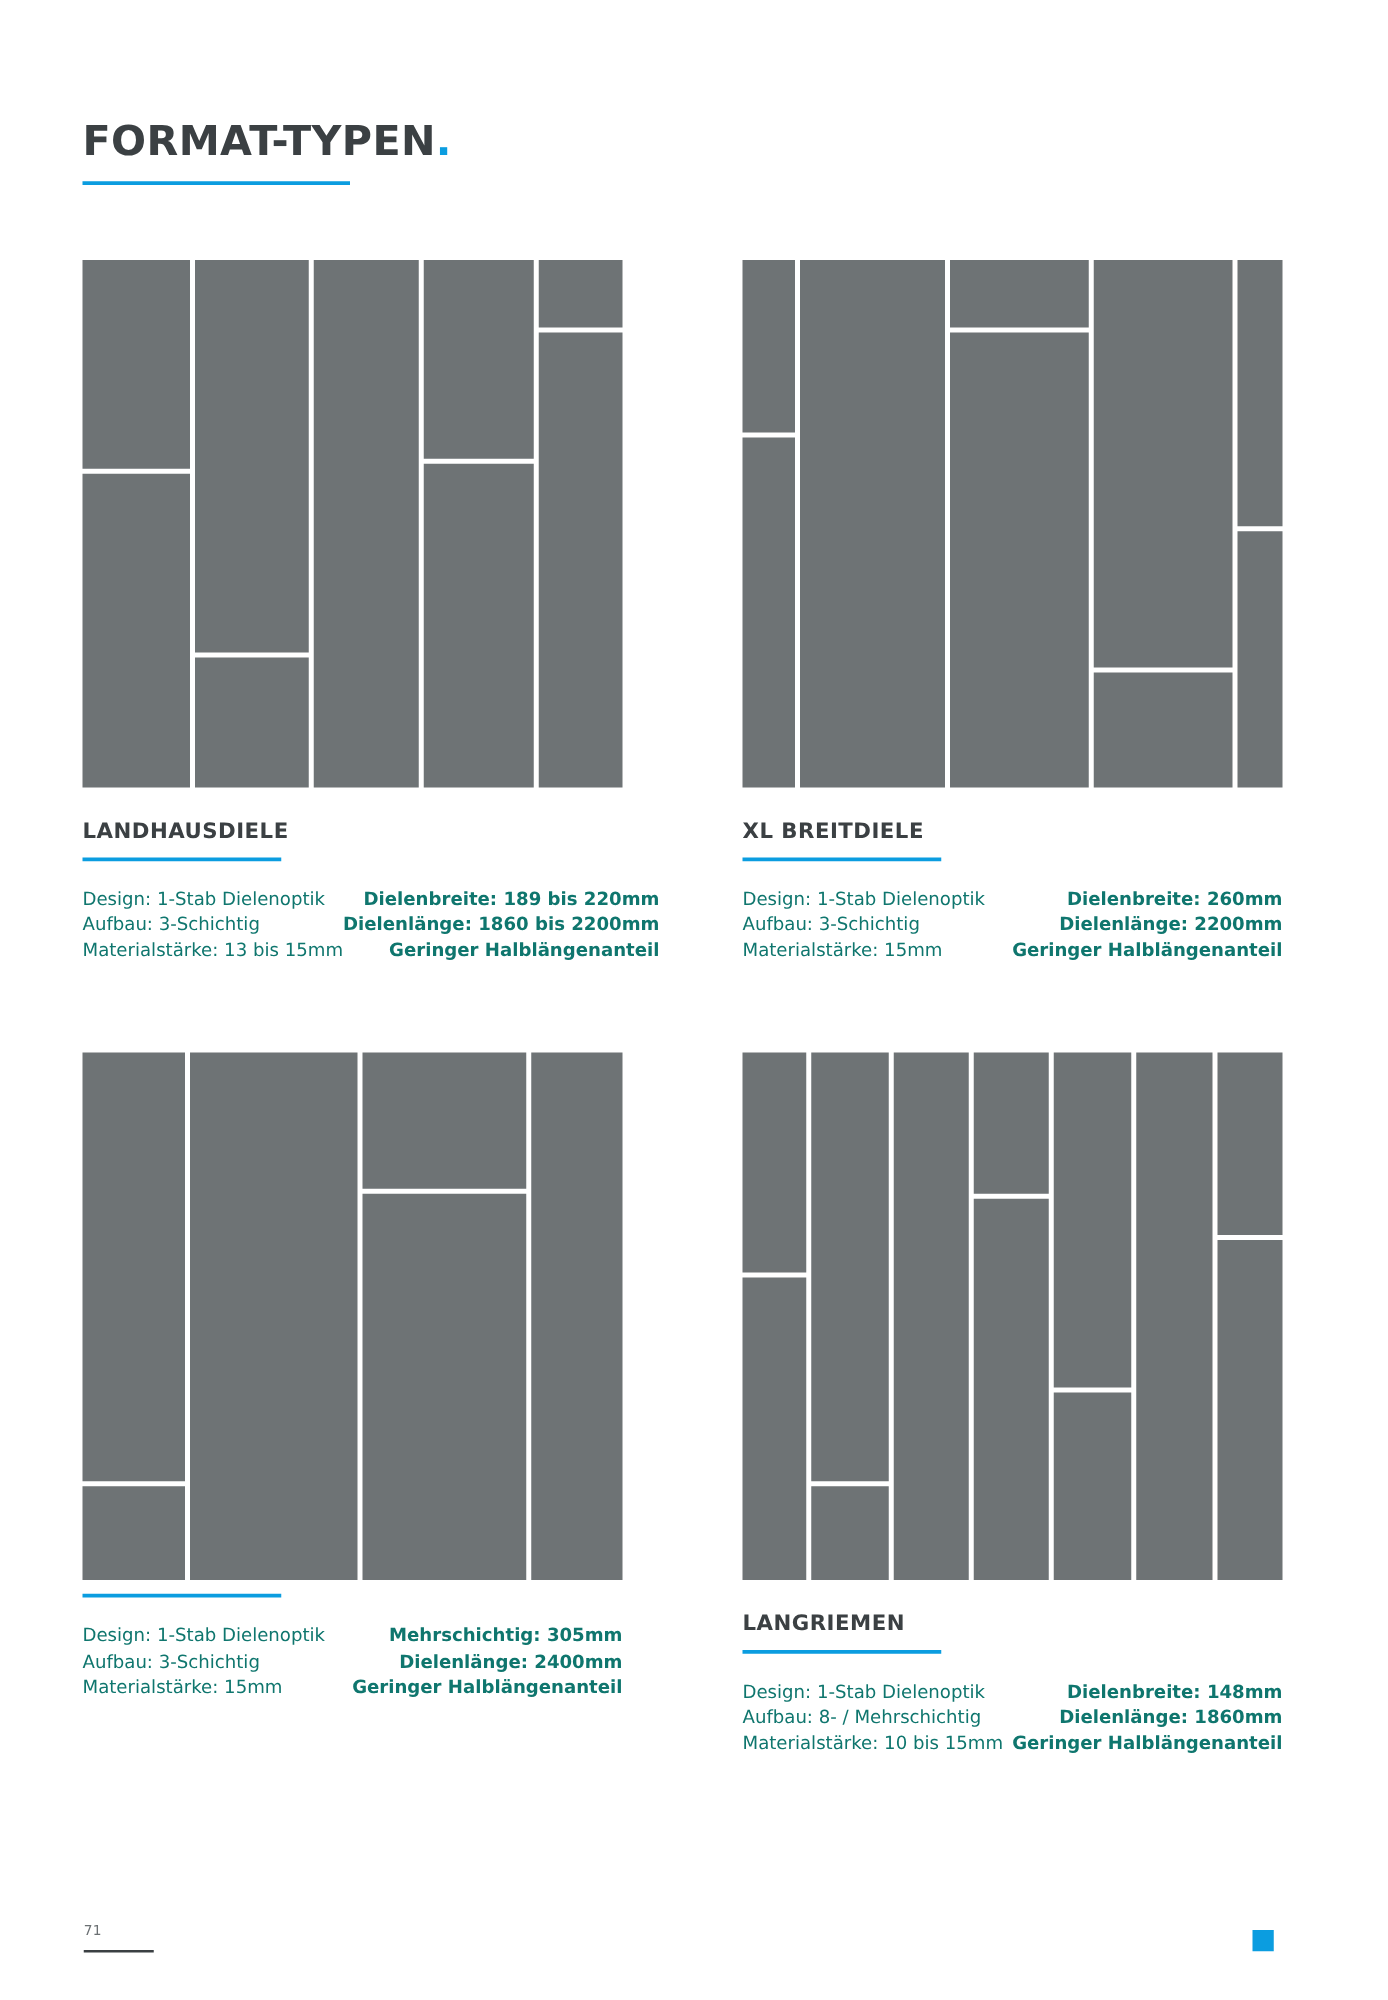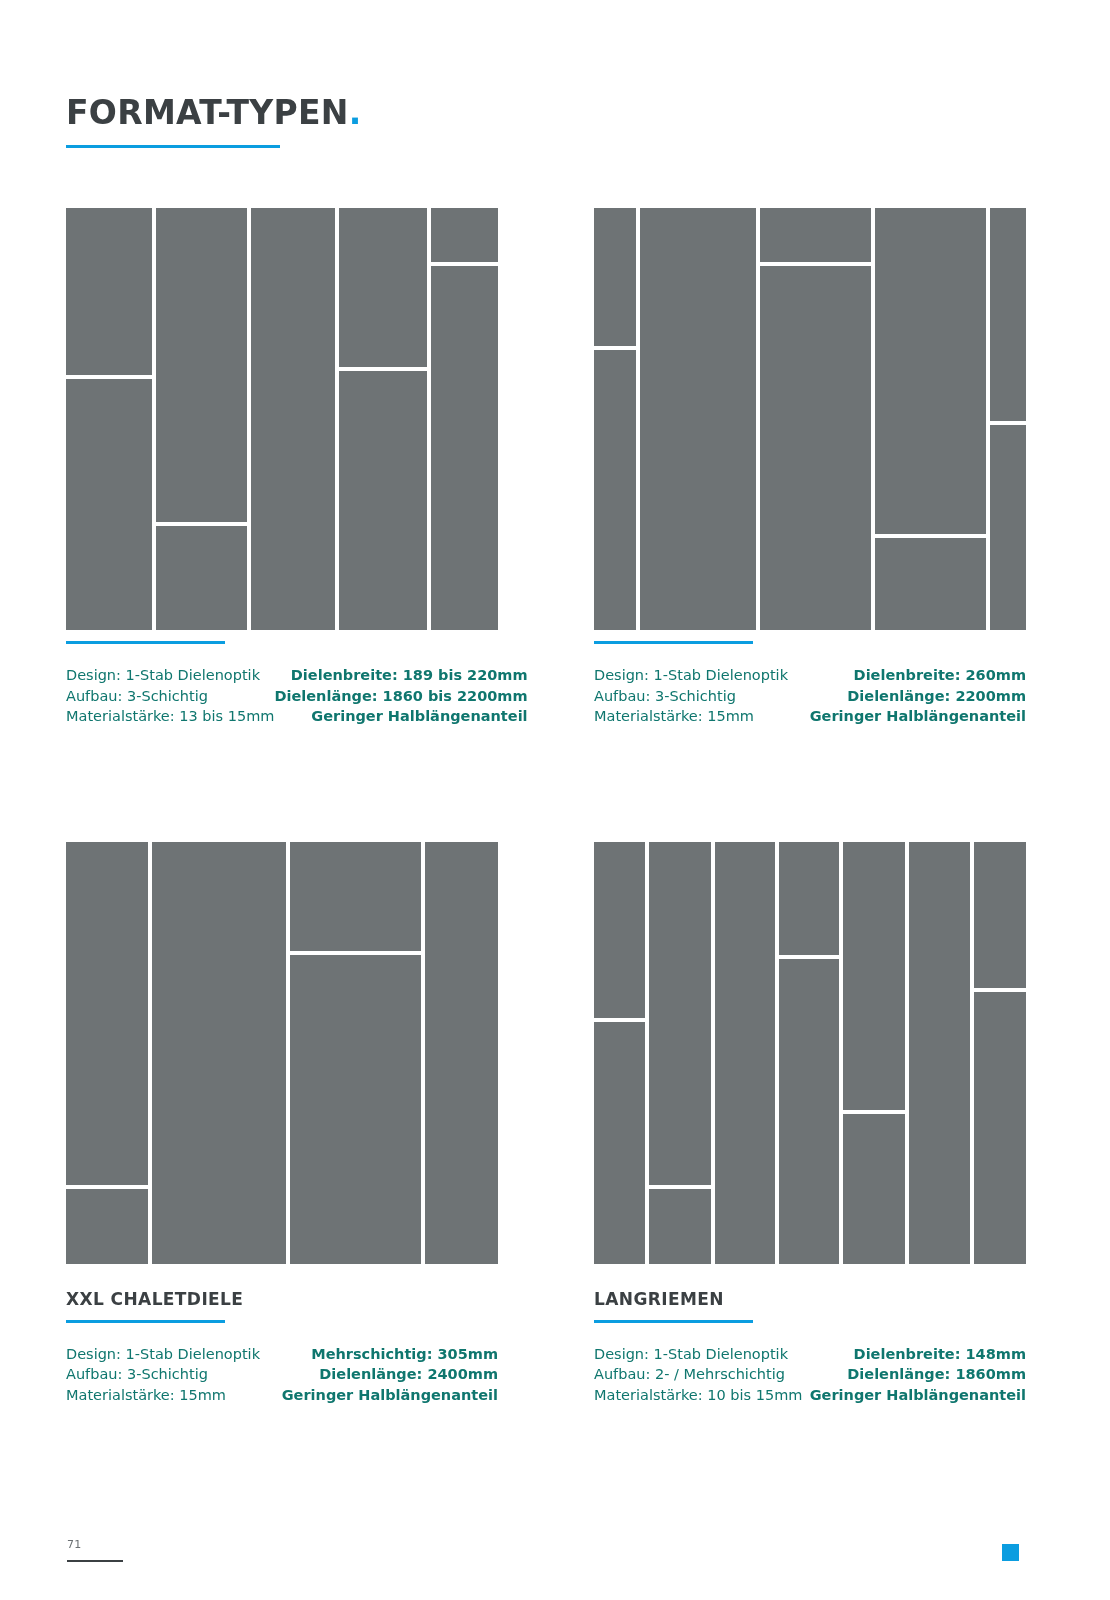--- a/index.html
+++ b/index.html
@@ -164,20 +164,21 @@
         </div>
         <div class="plank-col" style="flex: 90 0 0px;">
           <div class="plank" style="flex: 38 0 0px; background: rgb(110, 115, 117);"></div>
           <div class="plank" style="flex: 62 0 0px; background: rgb(110, 115, 117);"></div>
         </div>
         <div class="plank-col" style="flex: 68 0 0px;">
           <div class="plank" style="flex: 13 0 0px; background: rgb(110, 115, 117);"></div>
           <div class="plank" style="flex: 87 0 0px; background: rgb(110, 115, 117);"></div>
         </div>
       </div>
+    <div class="card-title">LANDHAUSDIELE</div>
     <div class="card-rule"></div>
     <div class="specs">
       <div class="specs-col-left">
         <div class="spec-line">Design: 1-Stab Dielenoptik</div>
         <div class="spec-line">Aufbau: 3-Schichtig</div>
         <div class="spec-line">Materialstärke: 13 bis 15mm</div>
       </div>
       <div class="specs-col-right">
         <div class="spec-line">Dielenbreite: 189 bis 220mm</div>
         <div class="spec-line">Dielenlänge: 1860 bis 2200mm</div>
@@ -201,20 +202,21 @@
         </div>
         <div class="plank-col" style="flex: 110 0 0px;">
           <div class="plank" style="flex: 78 0 0px; background: rgb(110, 115, 117);"></div>
           <div class="plank" style="flex: 22 0 0px; background: rgb(110, 115, 117);"></div>
         </div>
         <div class="plank-col" style="flex: 36 0 0px;">
           <div class="plank" style="flex: 51 0 0px; background: rgb(110, 115, 117);"></div>
           <div class="plank" style="flex: 49 0 0px; background: rgb(110, 115, 117);"></div>
         </div>
       </div>
+    <div class="card-title">XL BREITDIELE</div>
     <div class="card-rule"></div>
     <div class="specs">
       <div class="specs-col-left">
         <div class="spec-line">Design: 1-Stab Dielenoptik</div>
         <div class="spec-line">Aufbau: 3-Schichtig</div>
         <div class="spec-line">Materialstärke: 15mm</div>
       </div>
       <div class="specs-col-right">
         <div class="spec-line">Dielenbreite: 260mm</div>
         <div class="spec-line">Dielenlänge: 2200mm</div>
@@ -233,21 +235,20 @@
           <div class="plank" style="flex: 100 0 0px; background: rgb(110, 115, 117);"></div>
         </div>
         <div class="plank-col" style="flex: 131 0 0px;">
           <div class="plank" style="flex: 26 0 0px; background: rgb(110, 115, 117);"></div>
           <div class="plank" style="flex: 74 0 0px; background: rgb(110, 115, 117);"></div>
         </div>
         <div class="plank-col" style="flex: 73 0 0px;">
           <div class="plank" style="flex: 100 0 0px; background: rgb(110, 115, 117);"></div>
         </div>
       </div>
-    <div class="card-title">XXL CHALETDIELE</div>
     <div class="card-rule"></div>
     <div class="specs">
       <div class="specs-col-left">
         <div class="spec-line">Design: 1-Stab Dielenoptik</div>
         <div class="spec-line">Aufbau: 3-Schichtig</div>
         <div class="spec-line">Materialstärke: 15mm</div>
       </div>
       <div class="specs-col-right">
         <div class="spec-line">Mehrschichtig: 305mm</div>
         <div class="spec-line">Dielenlänge: 2400mm</div>
@@ -283,21 +284,21 @@
         <div class="plank-col" style="flex: 53 0 0px;">
           <div class="plank" style="flex: 35 0 0px; background: rgb(110, 115, 117);"></div>
           <div class="plank" style="flex: 65 0 0px; background: rgb(110, 115, 117);"></div>
         </div>
       </div>
     <div class="card-title">LANGRIEMEN</div>
     <div class="card-rule"></div>
     <div class="specs">
       <div class="specs-col-left">
         <div class="spec-line">Design: 1-Stab Dielenoptik</div>
-        <div class="spec-line">Aufbau: 2- / Mehrschichtig</div>
+        <div class="spec-line">Aufbau: 8- / Mehrschichtig</div>
         <div class="spec-line">Materialstärke: 10 bis 15mm</div>
       </div>
       <div class="specs-col-right">
         <div class="spec-line">Dielenbreite: 148mm</div>
         <div class="spec-line">Dielenlänge: 1860mm</div>
         <div class="spec-line">Geringer Halblängenanteil</div>
       </div>
     </div>
   </div>
 

